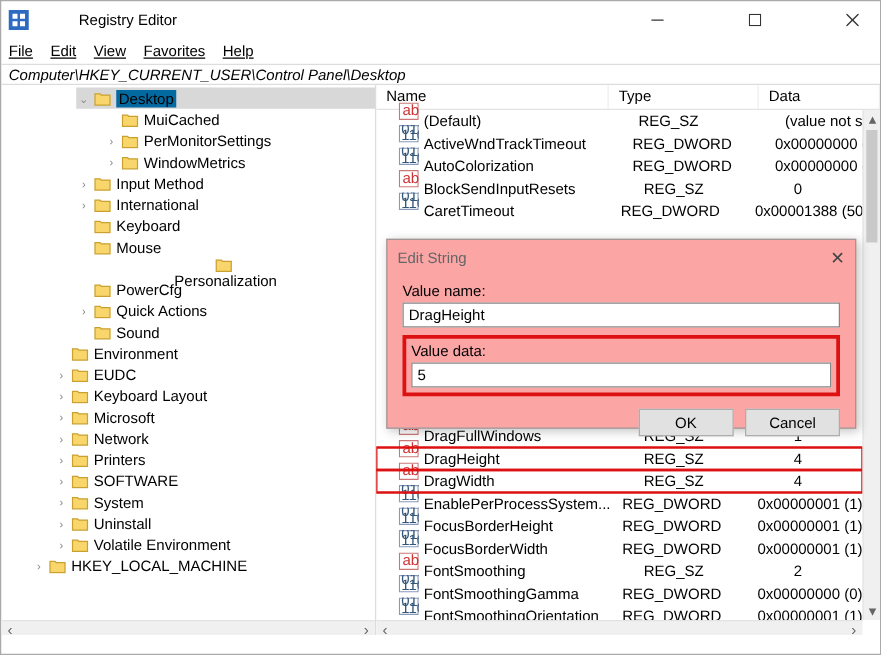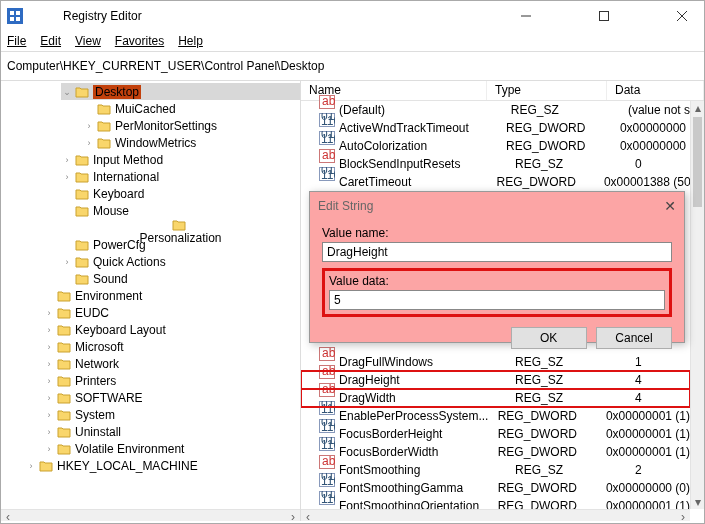--- a/index.html
+++ b/index.html
@@ -12,21 +12,21 @@
 .titlebar .title { flex: 0 0 auto; }
 .titlebar .spacer { flex: 1; }
 .titlebar .winbtn { width: 44px; height: 30px; display: inline-flex; align-items: center; justify-content: center; color: #555; }
 .titlebar .winbtn svg { width: 10px; height: 10px; }
 
 
 .menubar { height: 20px; display: flex; align-items: center; padding: 0 6px; gap: 14px; text-decoration: underline; }
 .menubar span { color: #000; }
 
 
-.addressbar { height: 30px; border-top: 1px solid #ddd; border-bottom: 1px solid #ddd; display: flex; align-items: center; padding: 0 6px; font-size: 12px; }
+.addressbar { height: 17px; border-top: 1px solid #ddd; border-bottom: 1px solid #ddd; display: flex; align-items: center; padding: 0 6px; font-size: 12px; font-style: italic; }
 
 
 .main { display: flex; height: 440px; }
 .treepane { width: 300px; border-right: 1px solid #ddd; overflow: hidden; position: relative; }
 .listpane { flex: 1; position: relative; overflow: hidden; }
 
 
 .tree { padding: 2px 0 0 4px; }
 .node { display: flex; align-items: center; height: 17px; }
 .exp { width: 12px; height: 12px; margin-right: 2px; color: #888; display:inline-flex; align-items:center; justify-content:center; font-size:9px; }
@@ -65,21 +65,21 @@
 
 
 .vscroll { position:absolute; right:0; top:20px; bottom:12px; width:14px; background:#f0f0f0; border-left:1px solid #e3e3e3; }
 .vscroll .arrow, .hscroll .arrow { height:14px; width:14px; display:flex; align-items:center; justify-content:center; color:#666; }
 .vscroll .thumb { position:absolute; left:2px; right:2px; top:16px; height:90px; background:#c9c9c9; }
 .hscroll { position:absolute; left:0; right:0; bottom:0; height:12px; background:#f0f0f0; border-top:1px solid #e3e3e3; display:flex; justify-content:space-between; }
 .listpane .hscroll { position:absolute; left:0; right:14px; bottom:0; }
 .treepane .hscroll { position:absolute; left:0; right:0; bottom:0; }
 
 .sel { background:#d8d8d8; }
-.tree .sel .label { background:#c2410c; padding:0 2px; }
+.tree .sel .label { background:#0369a1; padding:0 2px; }
 
 </style>
 </head>
 <body>
 
 <div class="titlebar">
   <span class="appicon">
     <svg viewBox="0 0 14 14">
         <rect x="0" y="0" width="14" height="14" fill="#2e6bc2"></rect>
         <rect x="2" y="2" width="4" height="4" fill="#fff"></rect>

